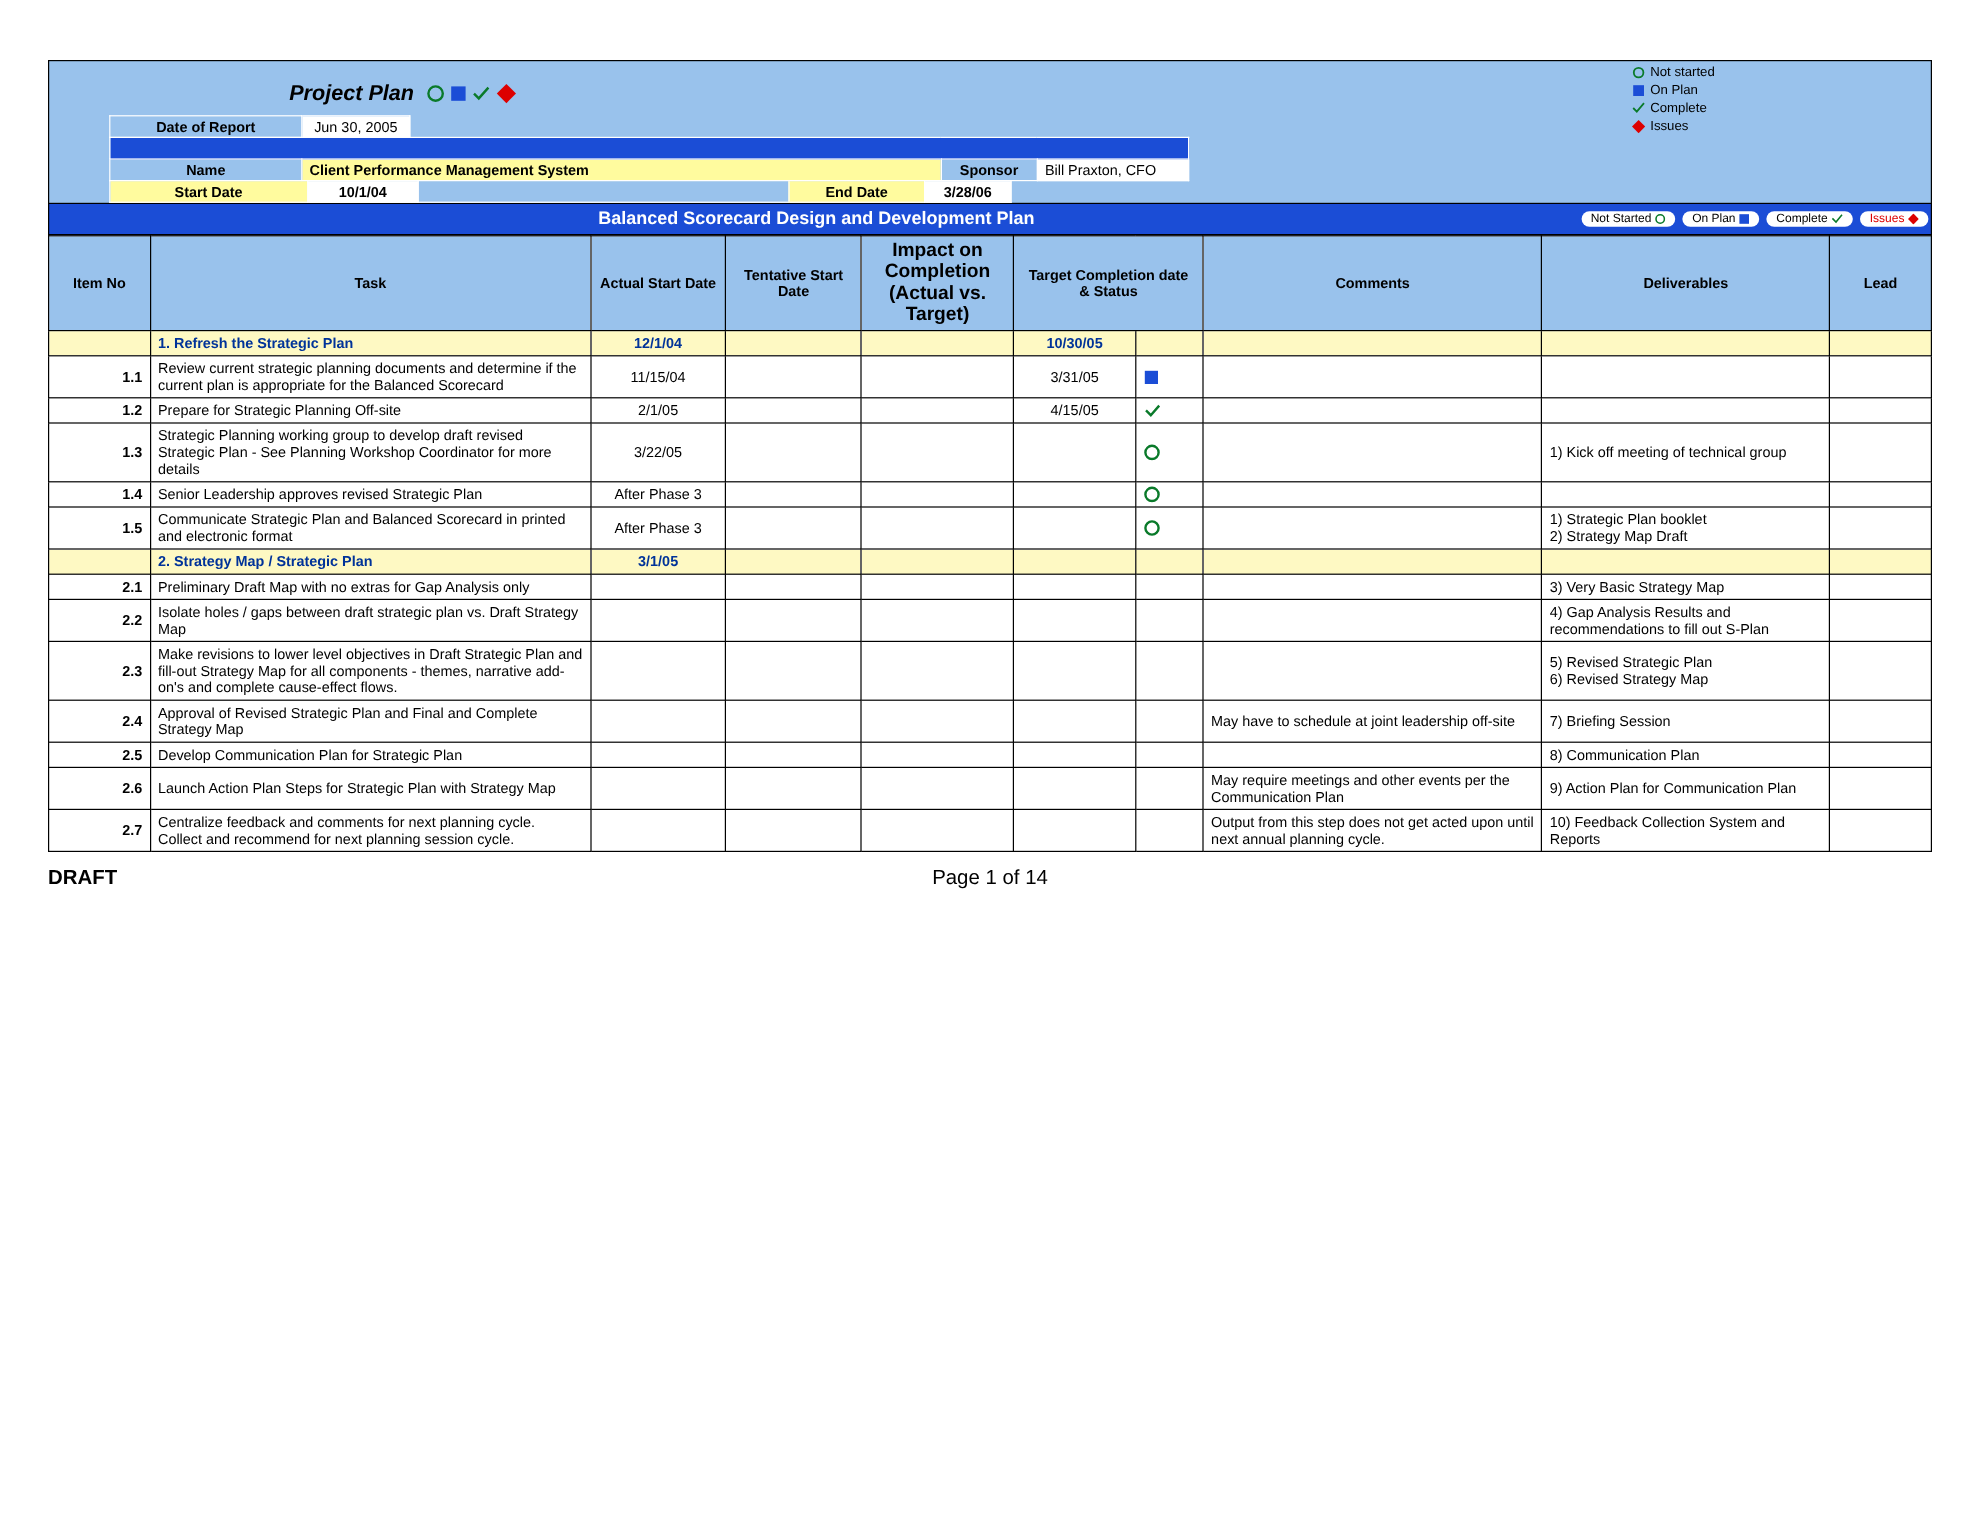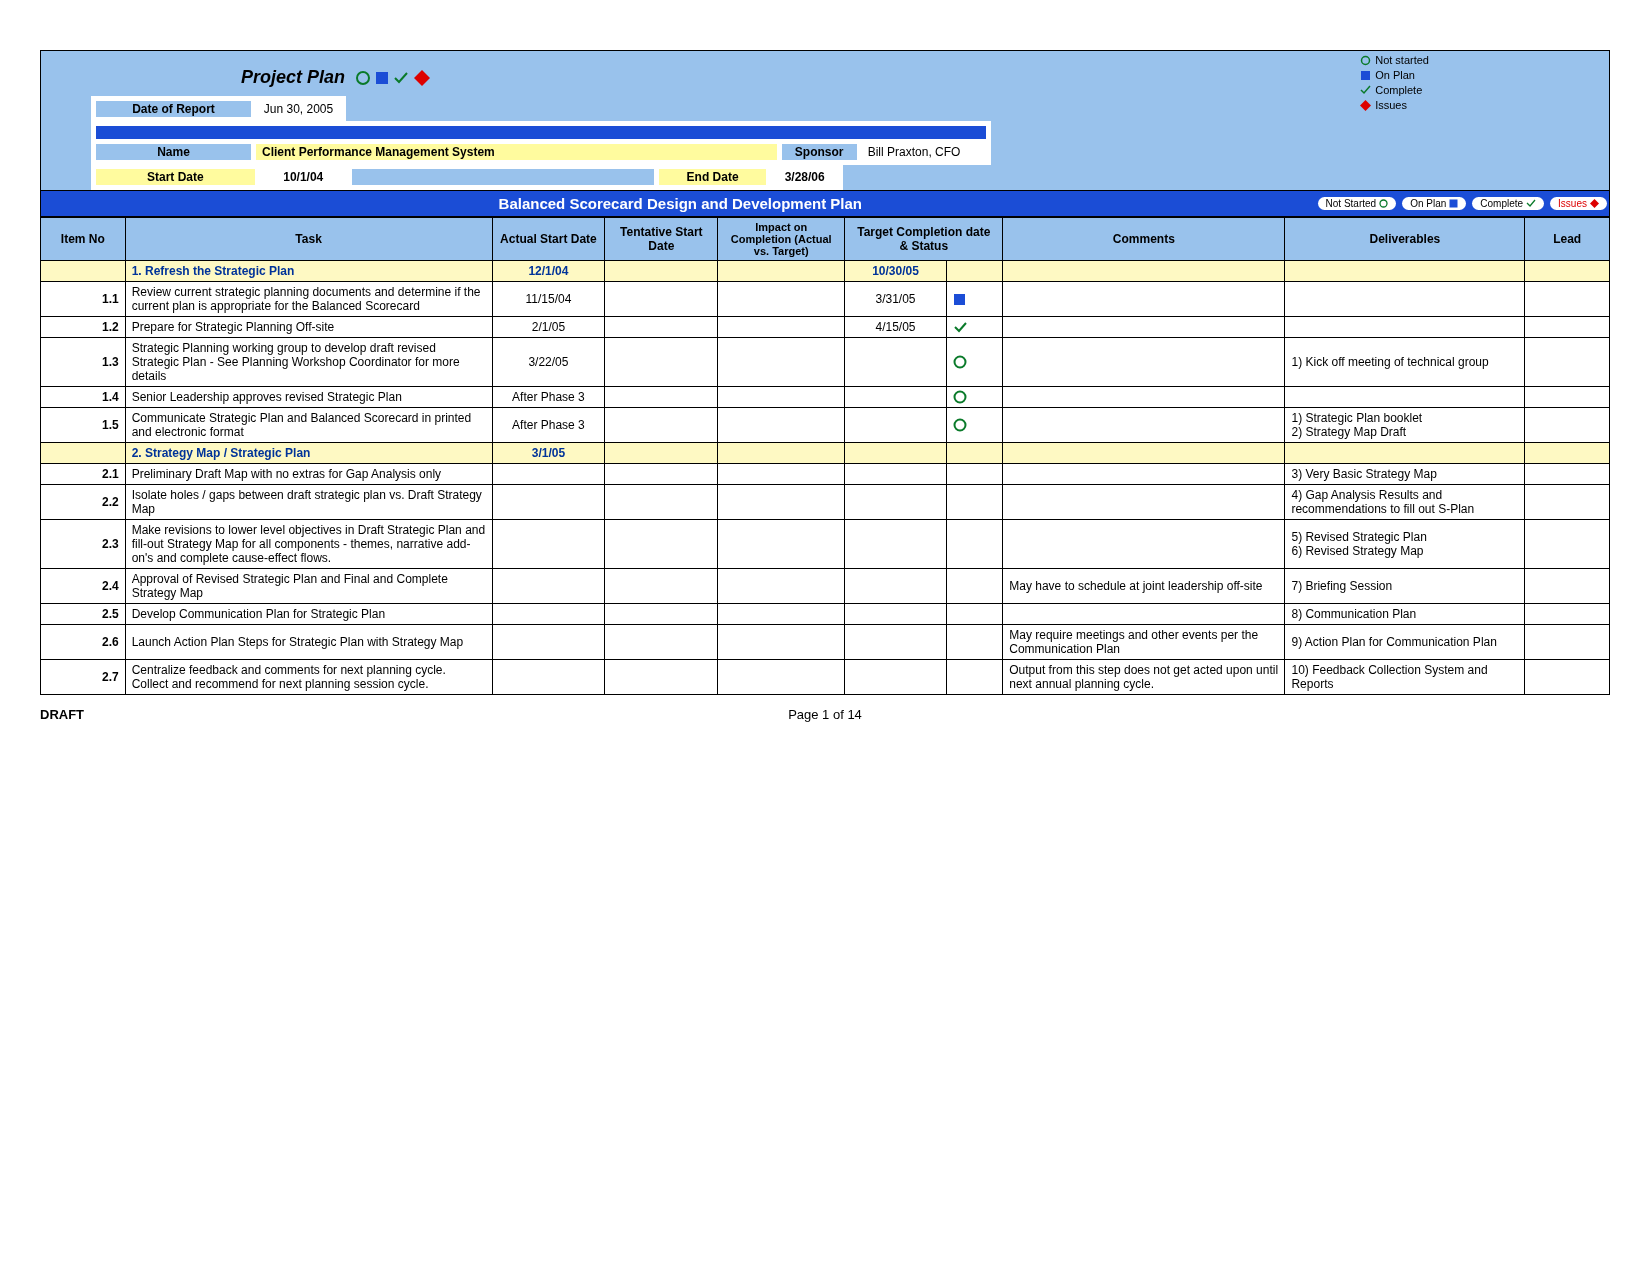--- a/index.html
+++ b/index.html
@@ -8,21 +8,21 @@
   
   .header-band { background: #99c2ec; border: 1px solid #000; padding: 8px 0 0 0; position: relative; }
   .title-row { display: flex; align-items: center; padding: 8px 0 4px 200px; }
   .title { font-size: 18px; font-weight: bold; font-style: italic; }
   .title-icons { margin-left: 10px; display: flex; gap: 4px; align-items: center; }
   .legend { position: absolute; top: 2px; right: 180px; font-size: 11px; }
   .legend-row { display: flex; align-items: center; gap:4px; line-height: 15px; }
   
   .meta-block { margin: 4px 0 0 50px; }
   .meta-table { border-collapse: collapse; }
-  .meta-table td { border: 5px solid #ffffff; padding: 1px 6px; font-size: 12px; height: 18px; }
+  .meta-table td { border: 1px solid #ffffff; padding: 1px 6px; font-size: 12px; height: 18px; }
   .lbl { background: #99c2ec; text-align: center; font-weight: bold; }
   .val { background: #fff; text-align: center; }
   .yellow { background: #fffb9e; }
   .bluebar { background: #1b4dd6; height: 16px; }
   
   .section-title-row { background: #1b4dd6; color: #fff; font-weight: bold; font-size: 15px; padding: 4px 2px; display: flex; align-items: center; border: 1px solid #000; border-top: none; }
   .section-title-text { flex: 1; text-align: center; }
   .pills { display: flex; gap: 6px; }
   .pill { background: #fff; color: #000; border-radius: 10px; padding: 1px 8px; font-size: 10px; font-weight: normal; display:flex; align-items:center; gap:3px;}
   .pill.red { color: #d00; }
@@ -35,21 +35,21 @@
   .c-task { width: 260px; }
   .c-actual { width: 80px; text-align: center; }
   .c-tentative { width: 80px; text-align: center; }
   .c-impact { width: 90px; text-align: center; }
   .c-target { width: 110px; }
   .c-status { width: 40px; text-align: center; }
   .c-comments { width: 200px; }
   .c-deliv { width: 170px; }
   .c-lead { width: 60px; text-align: center; }
   
-  .footer { display: flex; width: 1570px; margin: 12px auto 0; font-size: 13px; font-weight: bold; }
+  .footer { display: flex; width: 1570px; margin: 12px auto 0; font-size: 17px; font-weight: bold; }
   .footer .draft { flex: 1; }
   .footer .pager { flex: 1; text-align: center; font-weight: normal; }
   .footer .spacer { flex: 1; }
   
   
   svg { display: block; }
 </style>
 </head>
 <body>
 
@@ -177,21 +177,21 @@
         <col style="width:200px">
         <col style="width:170px">
         <col style="width:60px">
     </colgroup>
     <thead>
       <tr>
         <th>Item No</th>
         <th>Task</th>
         <th>Actual Start Date</th>
         <th>Tentative Start Date</th>
-        <th style="font-size:11px">Impact on Completion (Actual vs. Target)</th>
+        <th style="font-size:16px">Impact on Completion (Actual vs. Target)</th>
         <th colspan="2">Target Completion date &amp; Status</th>
         <th>Comments</th>
         <th>Deliverables</th>
         <th>Lead</th>
       </tr>
     </thead>
     <tbody id="grid-body">
         <tr class="sect-row">
           <td></td>
           <td>1. Refresh the Strategic Plan</td>

